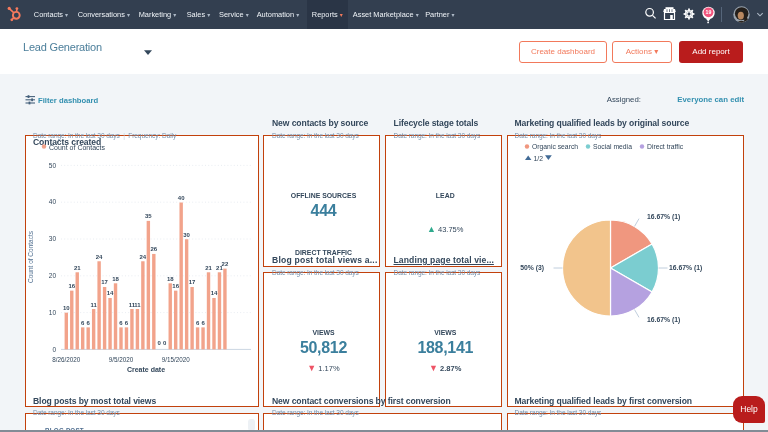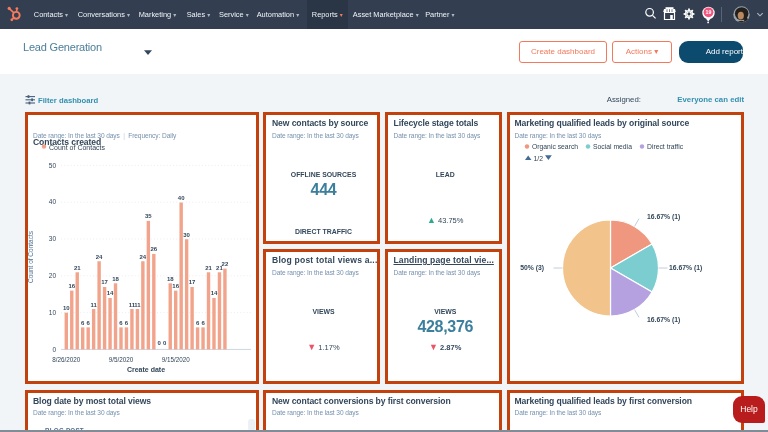--- a/index.html
+++ b/index.html
@@ -1,17 +1,17 @@
 <!DOCTYPE html>
 <html><head><meta charset="utf-8">
 <style>
 * { margin:0; padding:0; box-sizing:border-box; }
 html,body { width:768px; height:432px; overflow:hidden; font-family:"Liberation Sans", sans-serif; background:#f2f5f8; }
 .abs { position:absolute; }
-.card { position:absolute; background:#fff; border:3px solid #c2410c; border-radius:0; }
+.card { position:absolute; background:#fff; border:1px solid #c2410c; border-radius:0;margin-top:23px; }
 .ctitle { position:absolute; font-size:8.6px; font-weight:bold; color:#33475b; letter-spacing:-0.1px; white-space:nowrap; }
 .cdate { position:absolute; font-size:6.6px; color:#7691ad; letter-spacing:-0.1px; white-space:nowrap; }
 .kpilabel { position:absolute; left:2px; width:100%; text-align:center; font-size:6.9px; font-weight:bold; color:#33475b; letter-spacing:0; }
 .kpinum { position:absolute; left:2px; width:100%; text-align:center; font-size:16px; font-weight:bold; color:#3b7f9d; letter-spacing:-0.3px; }
 .kpidelta { position:absolute; left:2px; width:100%; text-align:center; font-size:7.5px; color:#33475b; }
 </style></head>
 <body>
 
 <div class="abs" style="left:0;top:0;width:768px;height:29px;background:#333f50;">
   <svg class="abs" style="left:7px;top:6px;" width="16" height="16" viewBox="0 0 16 16">
@@ -91,21 +91,21 @@
   </svg>
 </div>
 
 <div class="abs" style="left:0;top:29px;width:768px;height:45px;background:#ffffff;"></div>
 <div class="abs" style="left:23px;top:41px;font-size:11px;color:#4b7e9a;letter-spacing:-0.2px;">Lead Generation</div>
 <svg class="abs" style="left:143px;top:49px;" width="10" height="8" viewBox="0 0 10 8">
     <path d="M1 1.2 L5 6 L9 1.2 Z" fill="#33475b"></path>
   </svg>
 <div class="abs" style="left:519px;top:41px;width:88px;height:22px;border:1px solid #f2795b;border-radius:3px;color:#f2795b;font-size:8px;text-align:center;line-height:20px;background:#fff;">Create dashboard</div>
 <div class="abs" style="left:612px;top:41px;width:60px;height:22px;border:1px solid #f2795b;border-radius:3px;color:#f2795b;font-size:8px;text-align:center;line-height:20px;background:#fff;">Actions ▾</div>
-<div class="abs" style="left:679px;top:41px;width:64px;height:22px;border-radius:9px;color:#fff;background:#0c4a6e;font-size:8px;text-align:right;line-height:22px;">Add report</div>
+<div class="abs" style="left:679px;top:41px;width:64px;height:22px;border-radius:3px;color:#fff;background:#b91c1c;font-size:8px;text-align:center;line-height:22px;">Add report</div>
 
 <svg class="abs" style="left:25px;top:94px;" width="11" height="12" viewBox="0 0 11 12">
   <g stroke="#45607b" stroke-width="1.1" fill="none">
     <line x1="0.5" y1="2.6" x2="10" y2="2.6"></line>
       <line x1="0.5" y1="5.8" x2="10" y2="5.8"></line>
       <line x1="0.5" y1="9" x2="10" y2="9"></line>
   </g>
   <rect x="2.6" y="1.2" width="1.8" height="2.8" fill="#45607b"></rect>
   <rect x="6.2" y="4.4" width="1.8" height="2.8" fill="#45607b"></rect>
   <rect x="3.6" y="7.6" width="1.8" height="2.8" fill="#45607b"></rect>
@@ -199,35 +199,36 @@
 <div class="card" style="left:263px;top:112px;width:117px;height:131.5px;">
   <div class="kpilabel" style="top:56px;">OFFLINE SOURCES</div>
   <div class="kpinum" style="top:66px;">444</div>
   <div class="kpilabel" style="top:113px;">DIRECT TRAFFIC</div>
 </div>
 <div class="ctitle" style="left:272px;top:118px;">New contacts by source</div>
 <div class="cdate" style="left:272px;top:131.5px;">Date range: In the last 30 days</div>
 
 <div class="card" style="left:384.5px;top:112px;width:117.5px;height:131.5px;">
   <div class="kpilabel" style="top:56px;">LEAD</div>
-  <div class="kpidelta" style="top:100px;"><span style="color:#2faa8d;font-size:9px;">▲</span> 43.75%</div>
+  <div class="kpidelta" style="top:88px;"><span style="color:#2faa8d;font-size:9px;">▲</span> 43.75%</div>
 </div>
 <div class="ctitle" style="left:393.5px;top:118px;">Lifecycle stage totals</div>
 <div class="cdate" style="left:393.5px;top:131.5px;">Date range: In the last 30 days</div>
 
 <div class="card" style="left:263px;top:249px;width:117px;height:134.5px;">
   <div class="kpilabel" style="top:56px;">VIEWS</div>
+  <div class="kpinum" style="top:66px;">50,812</div>
   <div class="kpidelta" style="top:90px;"><span style="color:#ee5466;font-size:9px;">▼</span> 1.17%</div>
 </div>
 <div class="ctitle" style="left:272px;top:255px;letter-spacing:0.2px;">Blog post total views a...</div>
 <div class="cdate" style="left:272px;top:268.5px;">Date range: In the last 30 days</div>
 
 <div class="card" style="left:384.5px;top:249px;width:117.5px;height:134.5px;">
   <div class="kpilabel" style="top:56px;">VIEWS</div>
-  <div class="kpinum" style="top:66px;">428,376</div>
+  <div class="kpinum" style="top:66px;">188,141</div>
   <div class="kpidelta" style="top:90px;font-weight:bold;"><span style="color:#ee5466;font-size:9px;">▼</span> 2.87%</div>
 </div>
 <div class="ctitle" style="left:393.5px;top:255px;letter-spacing:0.1px;text-decoration:underline;">Landing page total vie...</div>
 <div class="cdate" style="left:393.5px;top:268.5px;">Date range: In the last 30 days</div>
 
 <div class="card" style="left:506.5px;top:112px;width:237.5px;height:271.5px;"></div>
 <div class="ctitle" style="left:514.5px;top:118px;">Marketing qualified leads by original source</div>
 <div class="cdate" style="left:514.5px;top:131.5px;">Date range: In the last 30 days</div>
 <svg class="abs" style="left:506.5px;top:112px;" width="237" height="271" viewBox="0 0 237 271">
   <circle cx="20" cy="34.5" r="2.2" fill="#f0977f"></circle>
@@ -247,21 +248,21 @@
 <line x1="151.50" y1="156.00" x2="160.50" y2="156.00" stroke="#b0c1d4" stroke-width="0.8"></line>
 <line x1="127.50" y1="197.57" x2="132.00" y2="205.36" stroke="#b0c1d4" stroke-width="0.8"></line>
 <line x1="55.50" y1="156.00" x2="46.50" y2="156.00" stroke="#b0c1d4" stroke-width="0.8"></line>
   <text x="140" y="107" font-size="6.8" font-weight="bold" fill="#33475b">16.67% (1)</text>
   <text x="162" y="157.5" font-size="6.8" font-weight="bold" fill="#33475b">16.67% (1)</text>
   <text x="140" y="210" font-size="6.8" font-weight="bold" fill="#33475b">16.67% (1)</text>
   <text x="37" y="157.5" font-size="6.8" font-weight="bold" fill="#33475b" text-anchor="end">50% (3)</text>
 </svg>
 
 <div class="card" style="left:25px;top:389.5px;width:233.5px;height:60px;"></div>
-<div class="ctitle" style="left:33px;top:395.5px;">Blog date by most total views</div>
+<div class="ctitle" style="left:33px;top:395.5px;">Blog posts by most total views</div>
 <div class="cdate" style="left:33px;top:409px;">Date range: In the last 30 days</div>
 <div class="abs" style="left:45px;top:426.5px;font-size:6.3px;font-weight:bold;color:#516f90;letter-spacing:0.2px;">BLOG POST</div>
 <div class="abs" style="left:33px;top:431px;width:218px;height:1px;background:#b6c4d2;"></div>
 <div class="abs" style="left:247.5px;top:419px;width:7px;height:12px;background:#edf1f5;border-radius:3px;"></div>
 <div class="card" style="left:263px;top:389.5px;width:238.5px;height:60px;"></div>
 <div class="ctitle" style="left:272px;top:395.5px;">New contact conversions by first conversion</div>
 <div class="cdate" style="left:272px;top:409px;">Date range: In the last 30 days</div>
 <div class="card" style="left:506.5px;top:389.5px;width:237.5px;height:60px;"></div>
 <div class="ctitle" style="left:514.5px;top:395.5px;">Marketing qualified leads by first conversion</div>
 <div class="cdate" style="left:514.5px;top:409px;">Date range: In the last 30 days</div>

